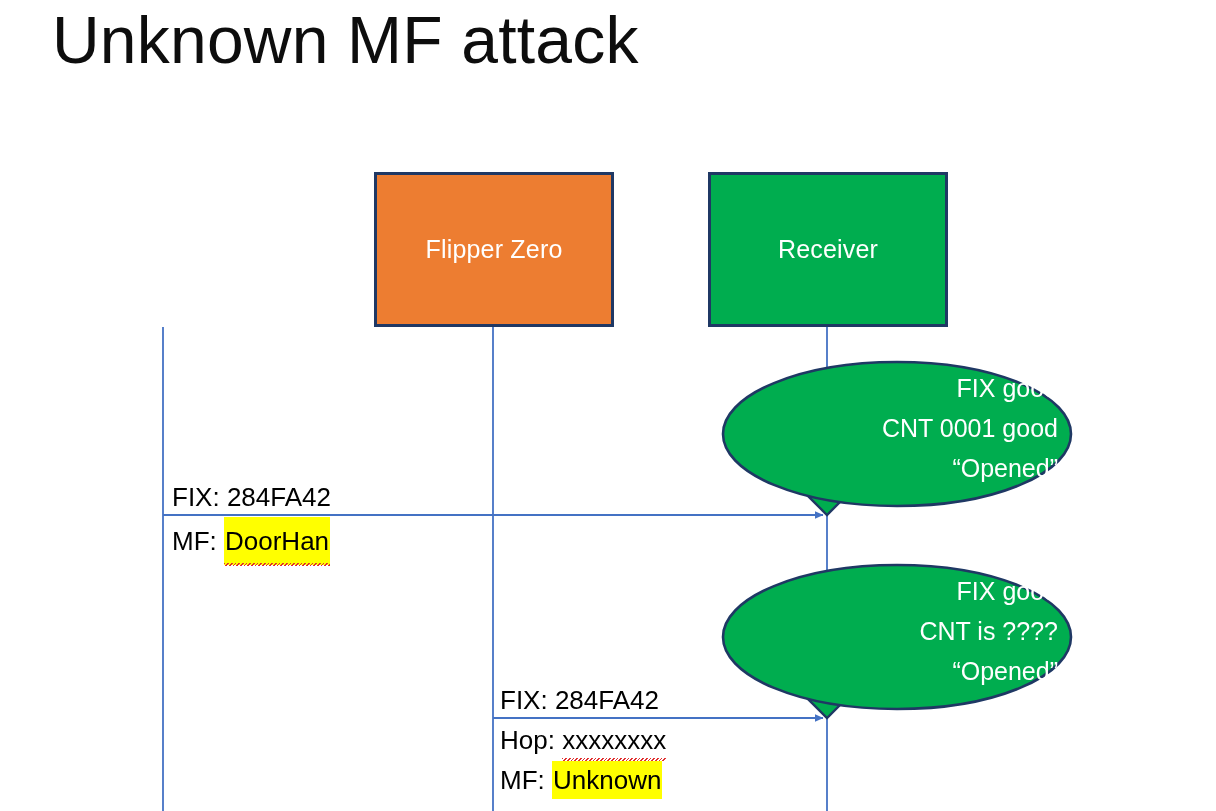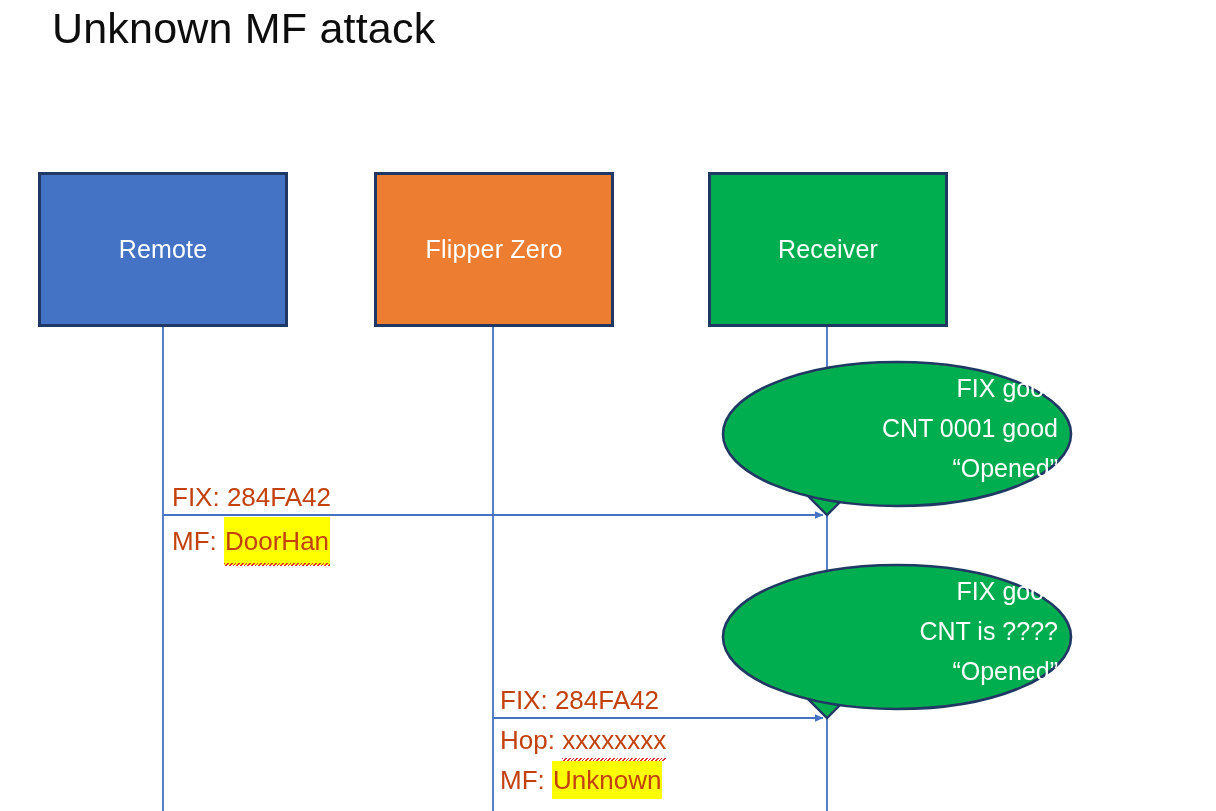--- a/index.html
+++ b/index.html
@@ -17,21 +17,21 @@
     height: 811px;
     background: #ffffff;
     overflow: hidden;
   }
 
   
   #slide-title {
     position: absolute;
     left: 52px;
     top: 4px;
-    font-size: 43px;
+    font-size: 66px;
     font-weight: 300;
     letter-spacing: 0.2px;
     color: #0d0d0d;
     line-height: 1.12;
     white-space: nowrap;
   }
 
   
   #vector-layer {
     position: absolute;
@@ -71,21 +71,21 @@
     text-align: right;
     white-space: pre;
     pointer-events: none;
   }
   #bubble-1-text { left: 740px; top: 368px; width: 318px; }
   #bubble-2-text { left: 740px; top: 571px; width: 318px; }
 
   
   .msg-block {
     position: absolute;
-    color: #c2410c;
+    color: #000000;
     font-size: 26px;
     line-height: 40px;
     white-space: nowrap;
   }
   #msg-1 { left: 172px; top: 477px; }
   #msg-2 { left: 500px; top: 680px; }
 
   .msg-line { display: block; height: 40px; }
 
   .hl {
@@ -139,23 +139,20 @@
       <path d="M 790,478 L 856,486 L 827,515 Z" fill="#00ad4f" stroke="#1f3864" stroke-width="2.4" stroke-linejoin="miter"></path>
       <ellipse cx="897" cy="434" rx="174" ry="72" fill="#00ad4f" stroke="#1f3864" stroke-width="2.6"></ellipse>
     </g>
 
     <g>
       <path d="M 790,681 L 856,689 L 827,718 Z" fill="#00ad4f" stroke="#1f3864" stroke-width="2.4" stroke-linejoin="miter"></path>
       <ellipse cx="897" cy="637" rx="174" ry="72" fill="#00ad4f" stroke="#1f3864" stroke-width="2.6"></ellipse>
     </g>
   </svg>
 
-  <div class="actor-box" id="actor-remote">
-    <span class="actor-label">Remote</span>
-  </div>
 
   <div class="actor-box" id="actor-flipper">
     <span class="actor-label">Flipper Zero</span>
   </div>
 
   <div class="actor-box" id="actor-receiver">
     <span class="actor-label">Receiver</span>
   </div>
 
   <div class="bubble-text" id="bubble-1-text">FIX good

